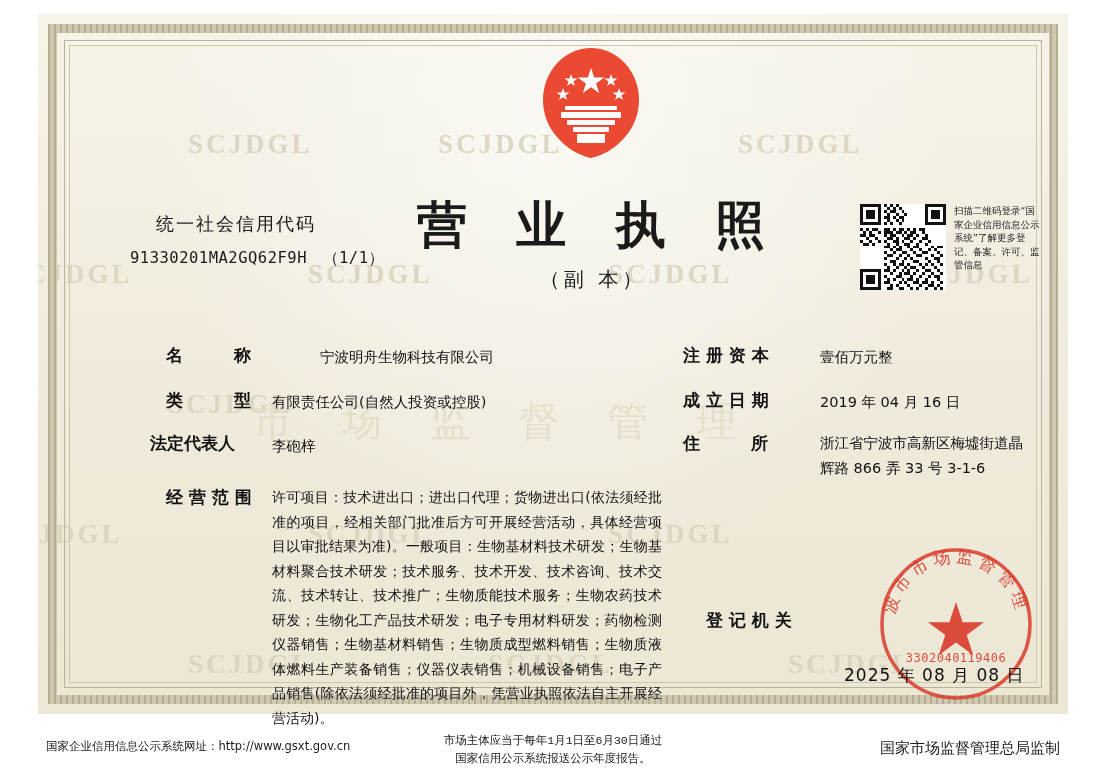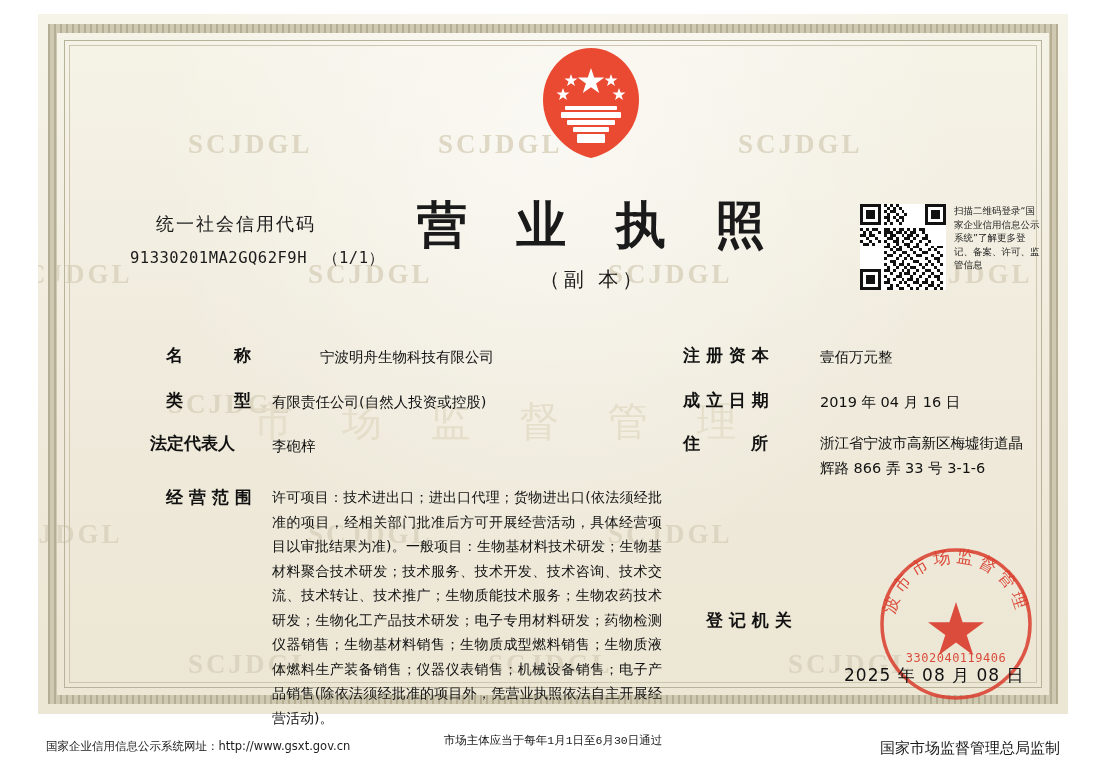--- a/index.html
+++ b/index.html
@@ -572,17 +572,18 @@
     </div>
 
     <div class="date-line">2025 年 08 月 08 日</div>
 
   </div>
 
   <div class="footer">
     <div class="footer-left">国家企业信用信息公示系统网址：http://www.gsxt.gov.cn</div>
     <div class="footer-center">
       <div>市场主体应当于每年1月1日至6月30日通过</div>
+      <div>国家信用公示系统报送公示年度报告。</div>
     </div>
     <div class="footer-right">国家市场监督管理总局监制</div>
   </div>
 
 </div>
 
 </body></html>

